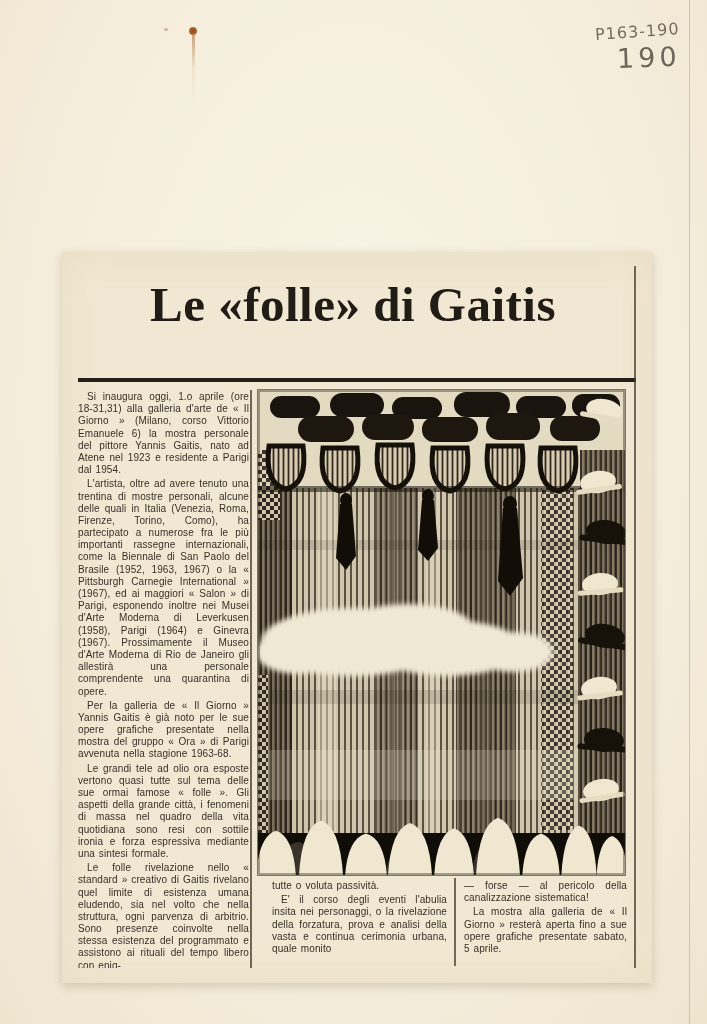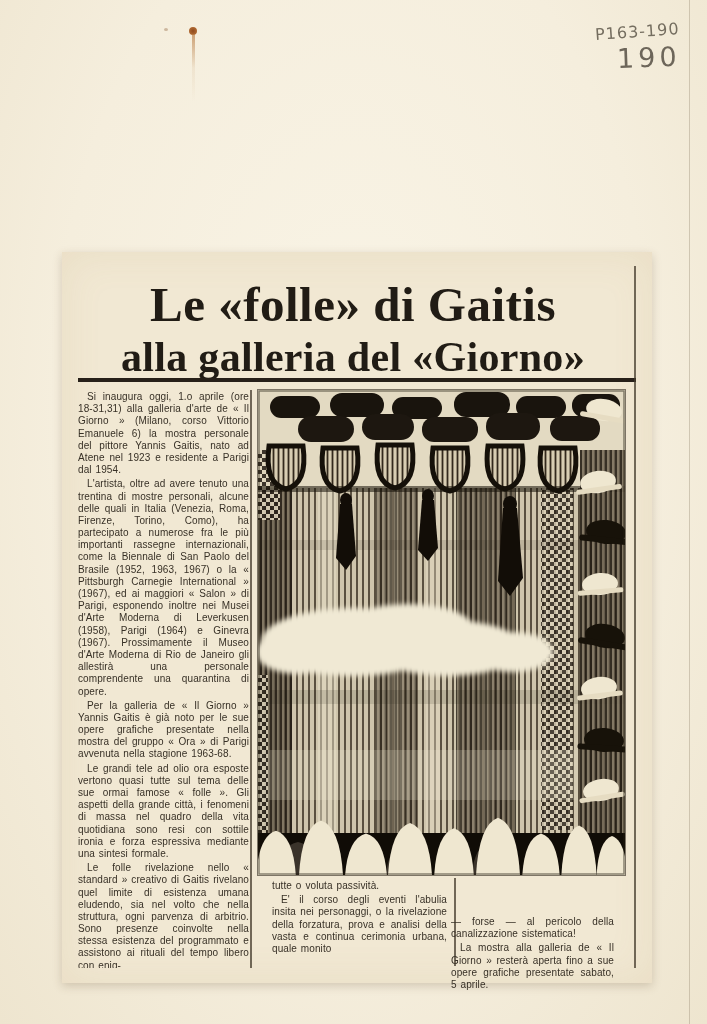--- a/index.html
+++ b/index.html
@@ -41,21 +41,21 @@
   .vl-left{left:188px;top:138px;height:578px;}
   .vl-right{left:572px;top:14px;height:702px;}
   .vl-bmid{left:392px;top:626px;height:88px;}
 
   .bodycol{position:absolute;color:#373026;font-size:10px;line-height:1.22;
            text-align:justify;letter-spacing:.1px;word-spacing:1px;}
   .bodycol p{margin:0 0 2px 0;text-indent:9px;}
   .bodycol p.noind{text-indent:0;}
   .col-left{left:16px;top:139px;width:171px;height:577px;overflow:hidden;}
   .col-mid{left:210px;top:628px;width:175px;height:90px;overflow:hidden;}
-  .col-right{left:389px;top:628px;width:163px;height:90px;overflow:hidden;margin-top:36px;}
+  .col-right{left:402px;top:628px;width:163px;height:90px;overflow:hidden;}
 
   .photo{position:absolute;left:196px;top:138px;width:367px;height:485px;
          outline:1px solid rgba(30,22,12,.55);background:#e3dac2;}
   .photo svg{display:block;}
 </style>
 </head>
 <body>
 
 <div class="scan">
   <div class="smudge"></div>
@@ -63,21 +63,20 @@
   <div class="stain-drip"></div>
   <div class="crease"></div>
 
   <div class="hw hw-code">P163-190</div>
   <div class="hw hw-num">190</div>
 
   <div class="clipping">
 
     <div class="headline">
       <div class="l1">Le «folle» di Gaitis</div>
-      <div class="l2">alla galleria del «Giorno»</div>
     </div>
     <div class="hrule"></div>
 
     <div class="vline vl-left"></div>
     <div class="vline vl-right"></div>
     <div class="vline vl-bmid"></div>
 
     <div class="bodycol col-left">
       <p>Si inaugura oggi, 1.o aprile (ore 18-31,31) alla galleria d'arte de « Il Giorno » (Milano, corso Vittorio Emanuele 6) la mostra personale del pittore Yannis Gaitis, nato ad Atene nel 1923 e residente a Parigi dal 1954.</p>
       <p>L'artista, oltre ad avere tenuto una trentina di mostre personali, alcune delle quali in Italia (Venezia, Roma, Firenze, Torino, Como), ha partecipato a numerose fra le più importanti rassegne internazionali, come la Biennale di San Paolo del Brasile (1952, 1963, 1967) o la « Pittsburgh Carnegie International » (1967), ed ai maggiori « Salon » di Parigi, esponendo inoltre nei Musei d'Arte Moderna di Leverkusen (1958), Parigi (1964) e Ginevra (1967). Prossimamente il Museo d'Arte Moderna di Rio de Janeiro gli allestirà una personale comprendente una quarantina di opere.</p>

